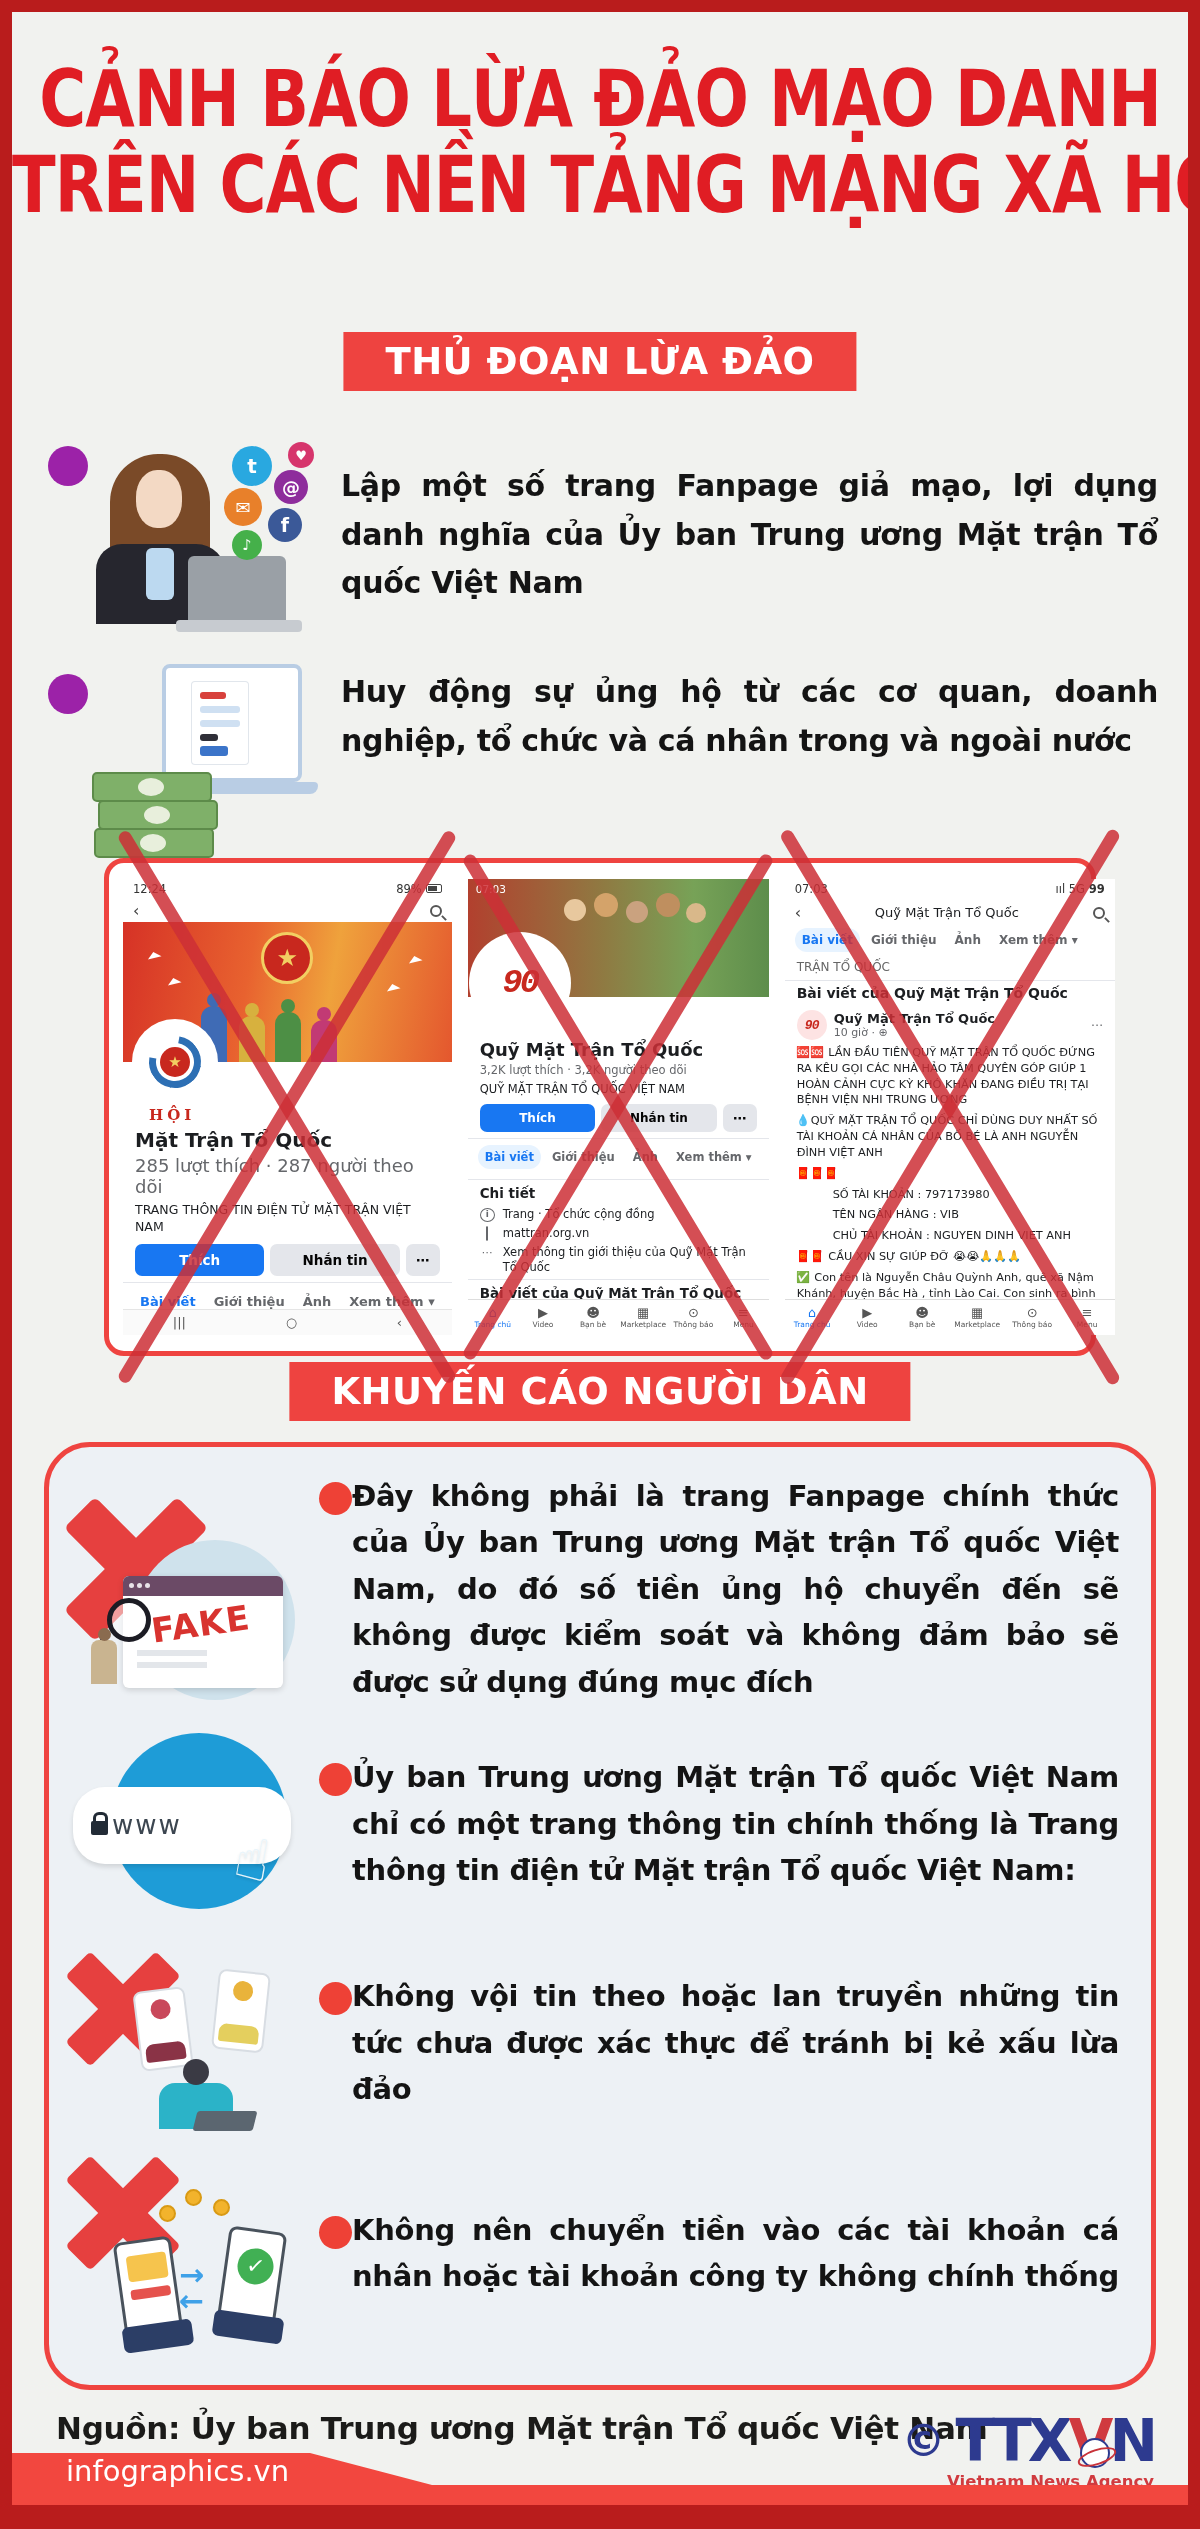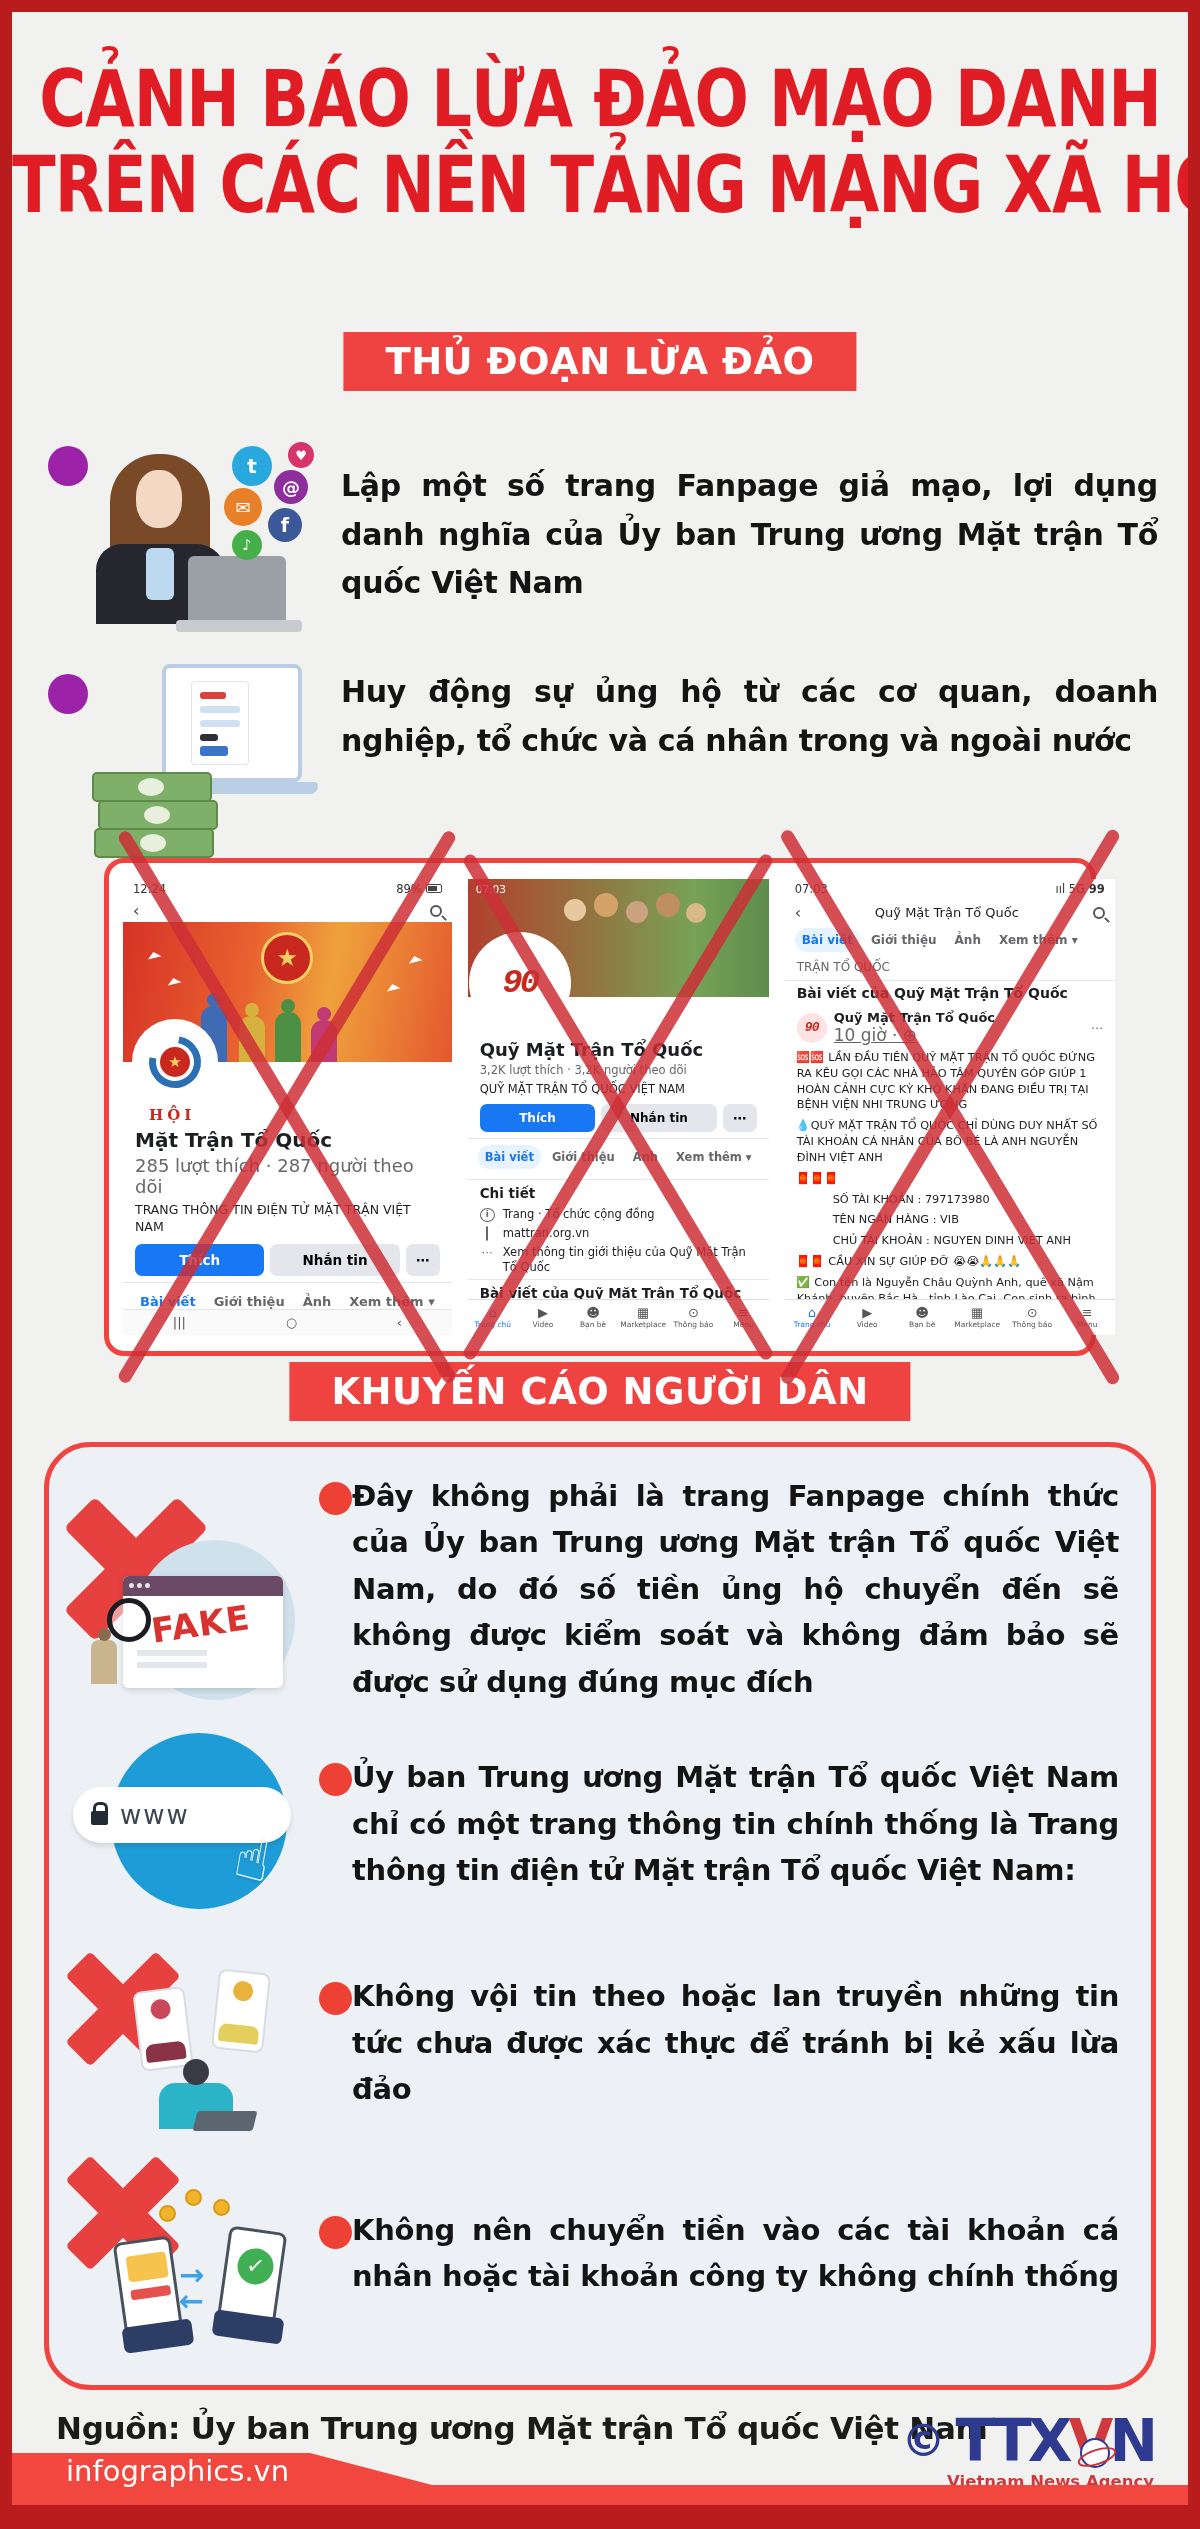--- a/index.html
+++ b/index.html
@@ -122,21 +122,21 @@
   .head { position:absolute; border-radius:50%; }
   .cov-time { position:absolute; left:8px; top:4px; color:#fff; font-size:10.5px; }
   .av90 { position:absolute; left:4px; bottom:-34px; width:96px; height:96px; border-radius:50%; background:#fff; box-shadow:0 0 0 3px #fff;
           display:flex; align-items:center; justify-content:center; z-index:2; }
   .n90 { color:#c8281e; font-weight:800; font-style:italic; font-size:34px; letter-spacing:-3px;font-family:Liberation Mono, monospace; } .n90s { font-size:13px; letter-spacing:-1px; }
   .p2name { margin-top:38px; }
   .post-head { display:flex; gap:7px; padding:7px 12px 0; align-items:center; }
   .post-av { flex:0 0 30px; width:30px; height:30px; border-radius:50%; background:#fde3e3; display:flex; align-items:center; justify-content:center; }
   .post-meta { flex:1; }
   .post-author { font-weight:700; font-size:13px; }
-  .post-time { color:#65676b; font-size:17px;text-decoration:underline; }
+  .post-time { color:#65676b; font-size:11px; }
   .post-more { color:#65676b; }
   .post-text { padding:5px 12px 0; font-size:11.5px; line-height:1.4; }
   .srch { display:flex; align-items:center; gap:8px; padding:4px 10px; }
   .srch-txt { flex:1; text-align:center; font-size:13px; color:#1c1e21; }
   .cut-line { padding:2px 12px; color:#666; font-size:12px; }
   .p3 .post-text { font-size:11.3px; }
   .indent { padding-left:48px; }
 
   
   .reco-box { position:absolute; left:32px; top:1430px; width:1112px; height:948px; background:#edf1f5;
@@ -159,22 +159,22 @@
   .fb-top { height:20px; background:#6b4a66; border-radius:6px 6px 0 0; display:flex; align-items:center; gap:3px; padding:0 6px; }
   .fb-dot { width:5px; height:5px; border-radius:50%; background:#e8e2e8; }
   .fake-word { position:absolute; left:28px; top:28px; color:#d8332f; font-weight:800; font-size:34px; transform:rotate(-8deg); letter-spacing:1px; }
   .fake-lines { position:absolute; left:14px; top:74px; width:70px; height:6px; background:#e3e6ea; box-shadow:0 12px 0 #e3e6ea; }
   .fake-mag { position:absolute; left:40px; top:118px; width:44px; height:44px; border:5px solid #1c1c24; border-radius:50%; background:rgba(255,255,255,.5); }
   .fake-mag::after { content:""; position:absolute; left:-14px; top:40px; width:18px; height:5px; background:#1c1c24; transform:rotate(35deg); }
   .fake-person { position:absolute; left:24px; top:160px; width:26px; height:44px; background:#c9b490; border-radius:8px 8px 0 0; }
   .fake-person::before { content:""; position:absolute; left:7px; top:-12px; width:13px; height:13px; border-radius:50%; background:#8a6b4f; }
 
   .www-circle { position:absolute; left:44px; top:18px; width:176px; height:176px; border-radius:50%; background:#1e9cd7; }
-  .www-pill { position:absolute; left:6px; top:72px; width:218px; height:56px; background:#fff; border-radius:32px; box-shadow:0 3px 5px rgba(0,0,0,.12);
-              display:flex; align-items:center; gap:12px; padding:0 18px; }
+  .www-pill { position:absolute; left:6px; top:72px; width:218px; height:77px; background:#fff; border-radius:32px; box-shadow:0 3px 5px rgba(0,0,0,.12);
+              display:flex; align-items:center; gap:4px; padding:0 18px; }
   .lock { width:17px; height:14px; background:#222b36; border-radius:2px; position:relative; margin-top:6px; }
   .lock::before { content:""; position:absolute; left:2px; top:-9px; width:9px; height:9px; border:3px solid #222b36; border-bottom:none; border-radius:6px 6px 0 0; }
   .www-txt { font-size:26px; color:#3c4650; letter-spacing:2px; font-weight:500; }
   .hand { position:absolute; left:168px; top:110px; font-size:58px; color:#e9f5fb; transform:rotate(10deg); text-shadow:0 2px 3px rgba(0,0,0,.15); }
 
   .ppl-card { position:absolute; background:#fff; border:2px solid #d8dde3; border-radius:8px; }
   .ppl-head { position:absolute; left:50%; transform:translateX(-50%); top:8px; width:20px; height:20px; border-radius:50%; }
   .ppl-body { position:absolute; left:4px; right:4px; bottom:6px; height:18px; border-radius:8px 8px 3px 3px; }
   .front-person { position:absolute; left:92px; top:140px; width:74px; height:46px; background:#2bb3c8; border-radius:16px 16px 0 0; }
   .front-person::before { content:""; position:absolute; left:24px; top:-24px; width:26px; height:26px; border-radius:50%; background:#3a3a44; }

